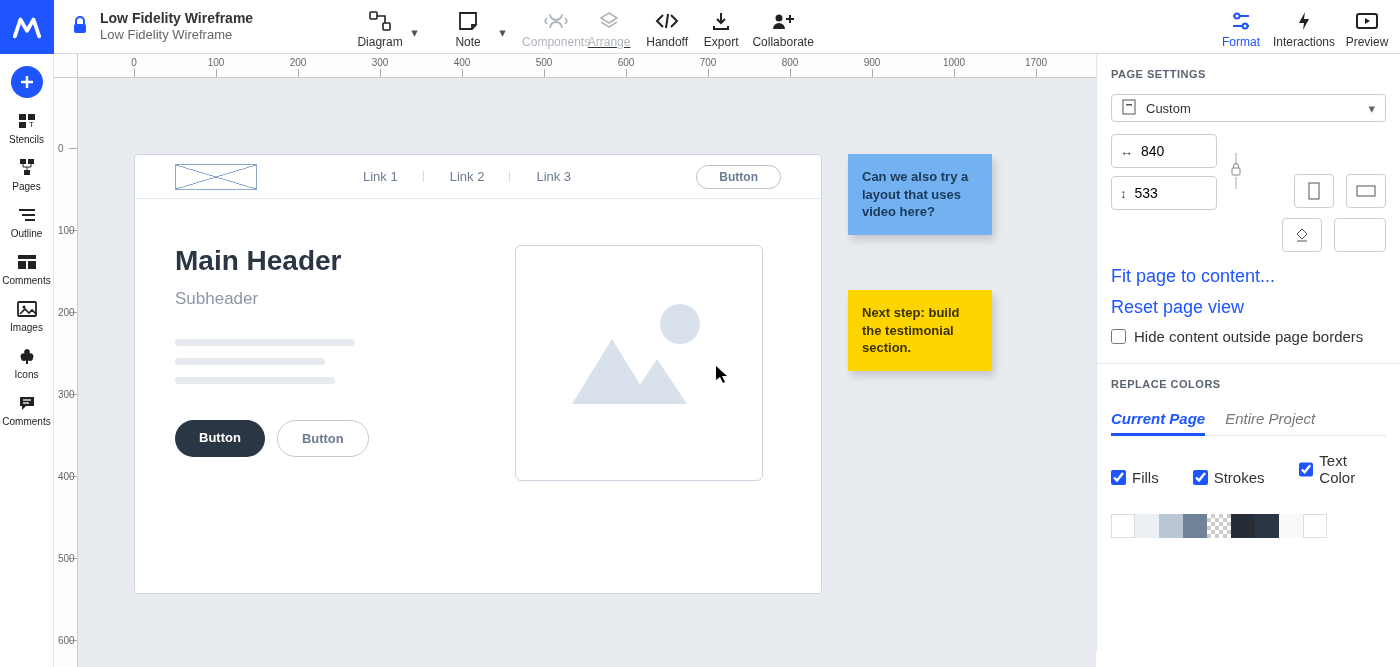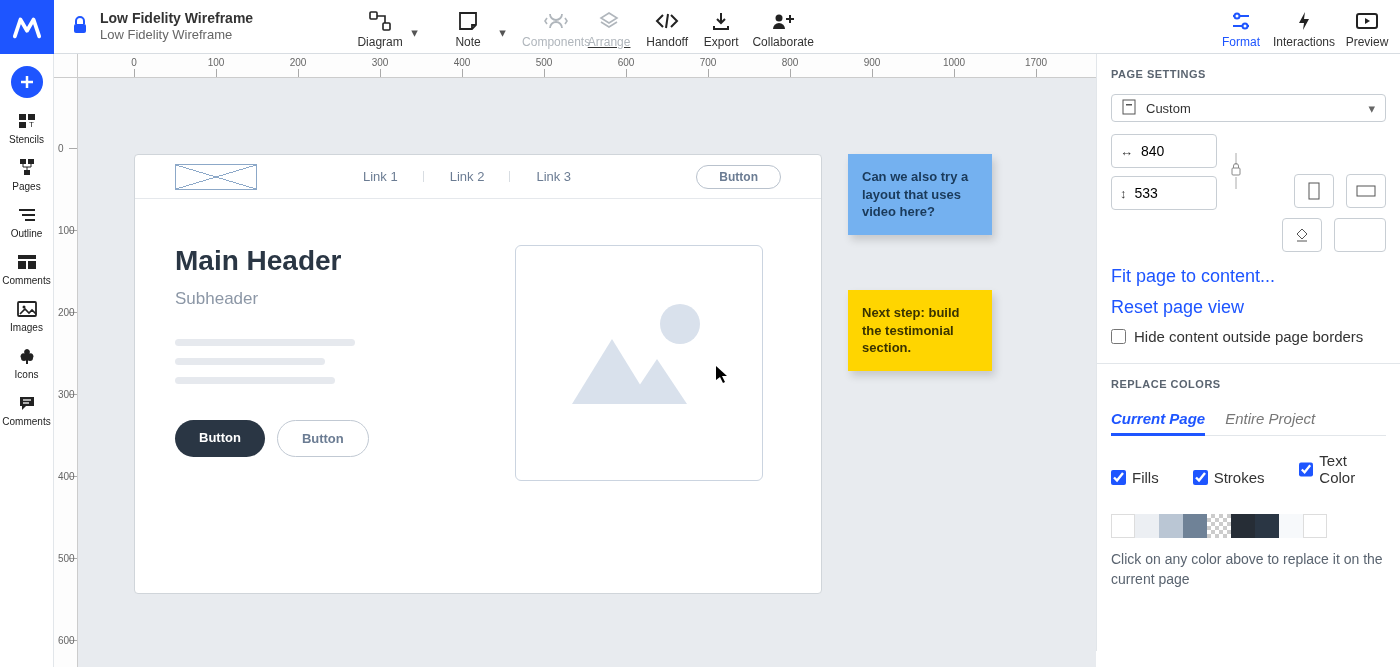--- a/index.html
+++ b/index.html
@@ -461,14 +461,13 @@
       <div class="sw" style="background: rgb(255, 255, 255); border: 1px solid rgb(221, 221, 221);"></div>
       <div class="sw" style="background: rgb(236, 239, 243);"></div>
       <div class="sw" style="background: rgb(186, 198, 212);"></div>
       <div class="sw" style="background: rgb(111, 130, 151);"></div>
       <div class="sw" style="background: repeating-conic-gradient(rgb(204, 204, 204) 0deg, rgb(204, 204, 204) 25%, rgb(255, 255, 255) 0deg, rgb(255, 255, 255) 50%) 0px 0px / 8px 8px;"></div>
       <div class="sw" style="background: rgb(38, 45, 54);"></div>
       <div class="sw" style="background: rgb(42, 54, 68);"></div>
       <div class="sw" style="background: rgb(247, 249, 251);"></div>
       <div class="sw" style="background: rgb(255, 255, 255); border: 1px solid rgb(221, 221, 221);"></div>
     </div>
-  <div class="help">Click on any color above to replace it on the current page</div>
 </div>
 
 </body></html>

